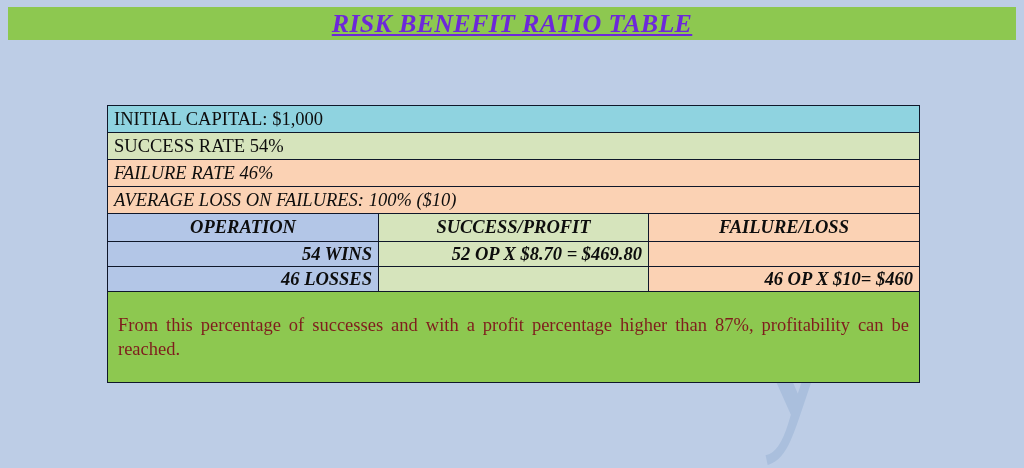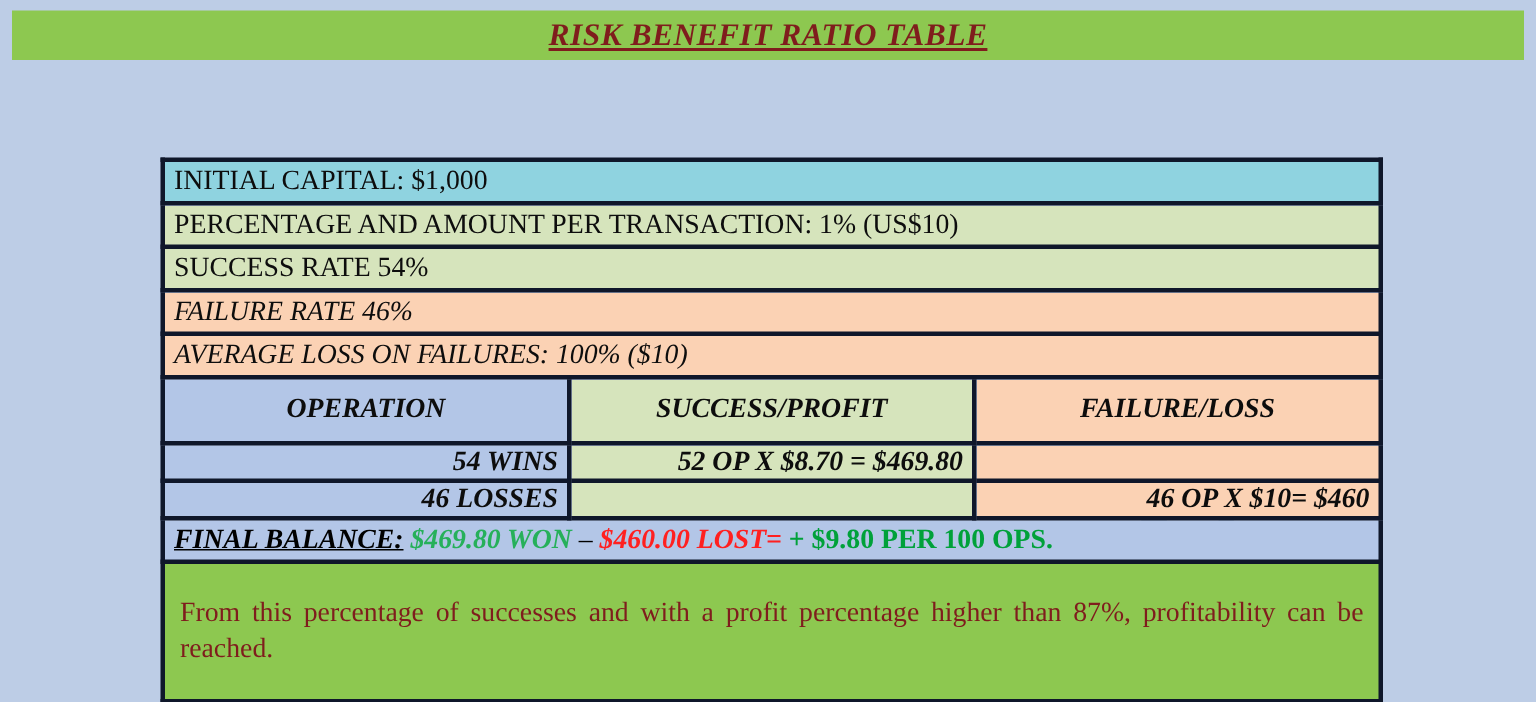--- a/index.html
+++ b/index.html
@@ -43,45 +43,45 @@
     top: 7px;
     width: 1008px;
     height: 33px;
     background: #8dc850;
     z-index: 2;
     display: flex;
     align-items: center;
     justify-content: center;
   }
   .banner-title {
-    color: #7f1d1d;
+    color: #6d28d9;
     font-weight: bold;
     font-style: italic;
     text-decoration: underline;
-    font-size: 21px;
+    font-size: 26px;
     letter-spacing: 0.3px;
     white-space: nowrap;
   }
 
   
   .table-wrap {
     position: absolute;
     left: 107px;
     top: 105px;
     width: 812px;
     z-index: 2;
   }
   table.main {
     border-collapse: collapse;
     table-layout: fixed;
     width: 812px;
     border: 1px solid #3a3a3a;
   }
   table.main td {
-    border: 3px solid #0f172a;
+    border: 1px solid #0f172a;
     padding: 0 6px;
     font-size: 18.5px;
     color: #0d0d0d;
     vertical-align: middle;
     overflow: hidden;
     white-space: nowrap;
   }
 
   
   .fill-cyan  { background: #8fd3e0; }
@@ -90,21 +90,21 @@
   .fill-blue  { background: #b3c6e7; }
   .fill-bright{ background: #8dc850; }
 
   
   .ital { font-style: italic; }
   .bold { font-weight: bold; }
   .ctr  { text-align: right; }
   .hdr  { font-weight: bold; font-style: italic; text-align: center; font-size: 19px; }
 
   .r-tall { height: 26px; }
-  .r-head { height: 44px; }
+  .r-head { height: 28px; }
   .r-data { height: 25px; }
 
   .green-txt { color: #00a13a; }
   .red-txt   { color: #ff0000; }
 
   .fb-label {
     font-weight: bold;
     font-style: italic;
     text-decoration: underline;
     color: #000000;
@@ -143,23 +143,20 @@
     <colgroup>
       <col style="width:271px">
       <col style="width:270px">
       <col style="width:271px">
     </colgroup>
     <tbody>
       <tr>
         <td class="fill-cyan r-tall" colspan="3">INITIAL CAPITAL: $1,000</td>
       </tr>
       <tr>
-        <td class="fill-green r-tall" colspan="3">PERCENTAGE AND AMOUNT PER TRANSACTION: 1% (US$10)</td>
-      </tr>
-      <tr>
         <td class="fill-green r-tall" colspan="3">SUCCESS RATE 54%</td>
       </tr>
       <tr>
         <td class="fill-orange r-tall ital" colspan="3">FAILURE RATE 46%</td>
       </tr>
       <tr>
         <td class="fill-orange r-tall ital" colspan="3">AVERAGE LOSS ON FAILURES: 100% ($10)</td>
       </tr>
 
       <tr class="r-head">
@@ -173,31 +170,20 @@
         <td class="fill-green ctr bold ital green-txt">52 OP X $8.70 = $469.80</td>
         <td class="fill-orange ctr"></td>
       </tr>
 
       <tr class="r-data">
         <td class="fill-blue ctr bold ital">46 LOSSES</td>
         <td class="fill-green ctr"></td>
         <td class="fill-orange ctr bold ital red-txt">46 OP X $10= $460</td>
       </tr>
 
-      <tr class="fb-row">
-        <td class="fill-blue" colspan="3">
-          <span class="fb-line">
-            <span class="fb-label">FINAL BALANCE:</span>
-            <span class="fb-won">$469.80 WON</span>
-            <span class="fb-dash">–</span>
-            <span class="fb-lost">$460.00 LOST=</span>
-            <span class="fb-net">+ $9.80 PER 100 OPS.</span>
-          </span>
-        </td>
-      </tr>
 
       <tr>
         <td class="fill-bright para-cell" colspan="3">
           <div class="para-text">From this percentage of successes and with a profit percentage higher than 87%, profitability can be reached.</div>
         </td>
       </tr>
     </tbody>
   </table>
 </div>
 

